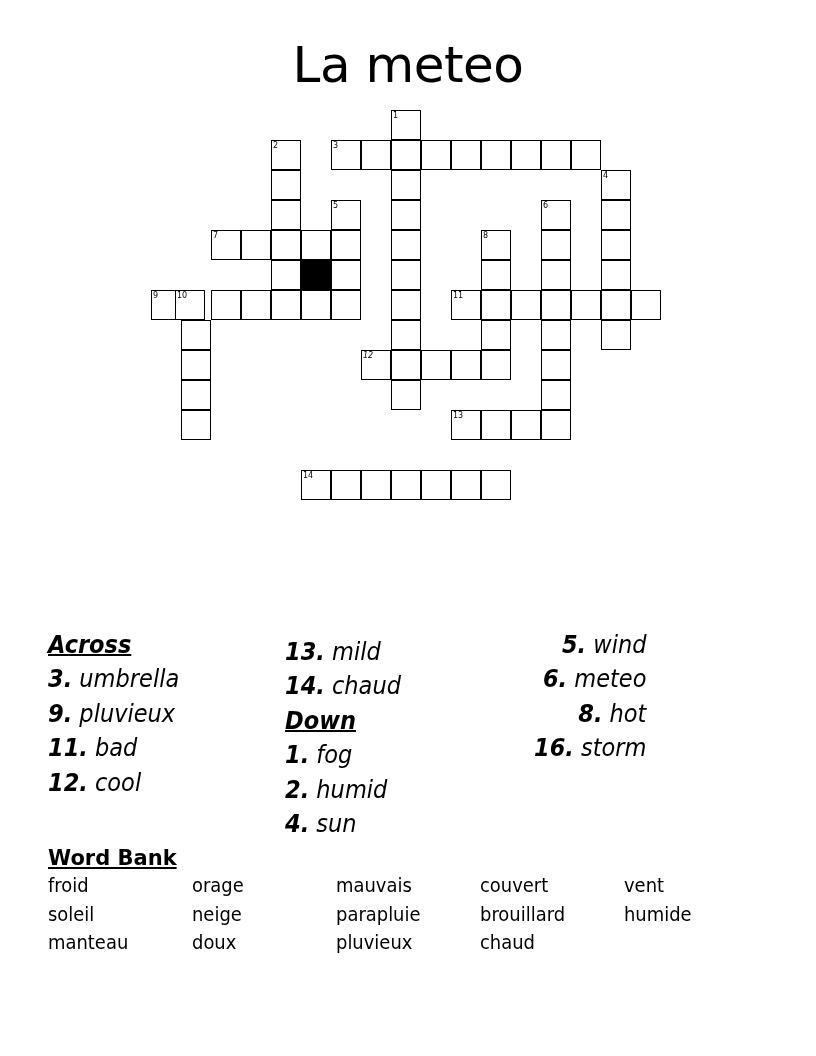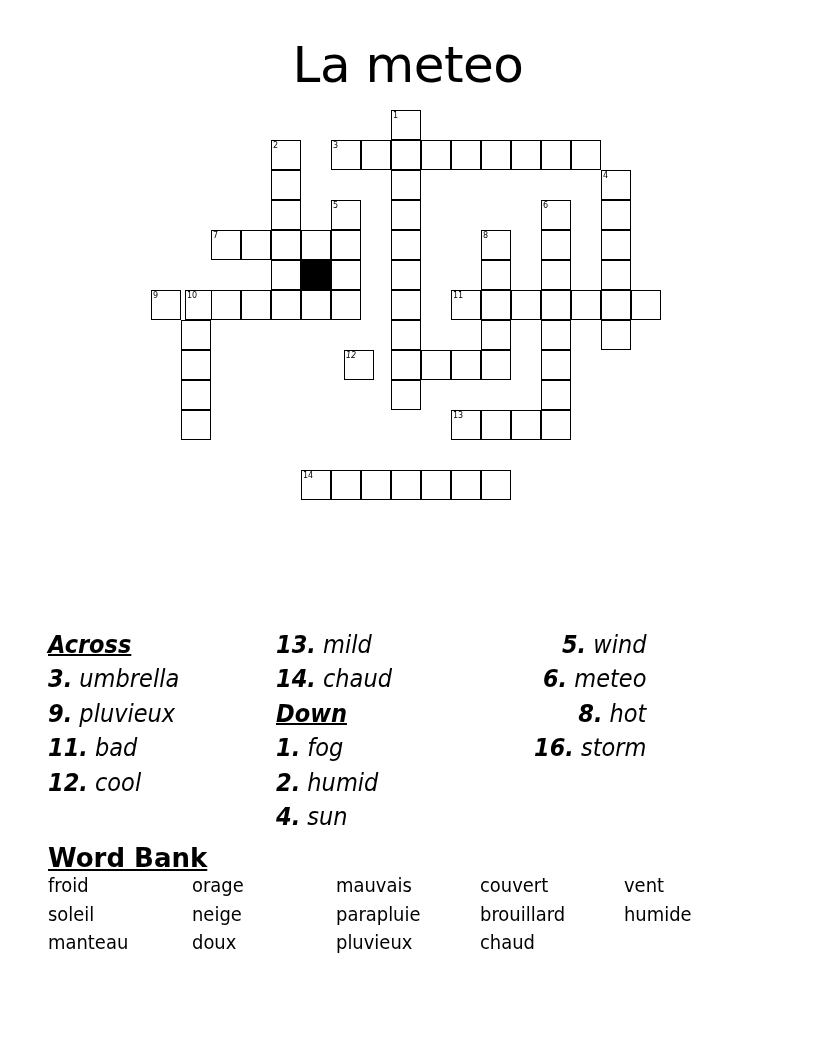--- a/index.html
+++ b/index.html
@@ -29,21 +29,21 @@
     }
     .clue-col { position: absolute; top: 0; font-style: italic; }
     .clue-line { white-space: nowrap; height: 34.4px; }
     .clue-heading { font-weight: bold; text-decoration: underline; text-decoration-thickness: 2px; }
     .clue-num { font-weight: bold; }
     .wordbank {
       position: absolute; top: 843px; left: 48px; width: 720px;
       font-size: 19.5px; line-height: 28.6px;
       font-family: "Liberation Sans Narrow", "DejaVu Sans", sans-serif;
     }
-    .wb-title { font-weight: bold; text-decoration: underline; font-size: 26px; line-height: 30px; height: 29px; }
+    .wb-title { font-weight: bold; text-decoration: underline; font-size: 21px; line-height: 30px; height: 29px; }
     .wb-grid { position: relative; height: 90px; }
     .wb-word { position: absolute; white-space: nowrap; transform: scaleX(0.92); transform-origin: left; }
   </style>
 </head>
 <body>
 
 <div class="title">La meteo</div>
 
 <div class="grid" id="grid">
     <div class="cell" style="left: 392px; top: 111px;">
@@ -108,37 +108,37 @@
     <div class="cell" style="left: 482px; top: 231px;">
       <span class="num">8</span>
     </div>
     <div class="cell" style="left: 482px; top: 261px;"></div>
     <div class="cell" style="left: 482px; top: 291px;"></div>
     <div class="cell" style="left: 482px; top: 321px;"></div>
     <div class="cell" style="left: 482px; top: 351px;"></div>
     <div class="cell" style="left: 152px; top: 291px;">
       <span class="num">9</span>
     </div>
-    <div class="cell" style="left: 186px; top: 291px;">
+    <div class="cell" style="left: 176px; top: 291px;">
       <span class="num">10</span>
     </div>
     <div class="cell" style="left: 212px; top: 291px;"></div>
     <div class="cell" style="left: 242px; top: 291px;"></div>
     <div class="cell" style="left: 302px; top: 291px;"></div>
     <div class="cell" style="left: 182px; top: 321px;"></div>
     <div class="cell" style="left: 182px; top: 351px;"></div>
     <div class="cell" style="left: 182px; top: 381px;"></div>
     <div class="cell" style="left: 182px; top: 411px;"></div>
     <div class="cell" style="left: 452px; top: 291px;">
       <span class="num">11</span>
     </div>
     <div class="cell" style="left: 512px; top: 291px;"></div>
     <div class="cell" style="left: 572px; top: 291px;"></div>
     <div class="cell" style="left: 632px; top: 291px;"></div>
-    <div class="cell" style="left: 345px; top: 351px; font-style: italic;">
+    <div class="cell" style="left: 362px; top: 351px; font-style: italic;">
       <span class="num">12</span>
     </div>
     <div class="cell" style="left: 422px; top: 351px;"></div>
     <div class="cell" style="left: 452px; top: 351px;"></div>
     <div class="cell" style="left: 452px; top: 411px;">
       <span class="num">13</span>
     </div>
     <div class="cell" style="left: 482px; top: 411px;"></div>
     <div class="cell" style="left: 512px; top: 411px;"></div>
     <div class="cell" style="left: 302px; top: 471px; text-align: center;">
@@ -154,21 +154,21 @@
   </div>
 
 <div class="clues">
   <div class="clue-col" style="left:48px;">
     <div class="clue-line clue-heading">Across</div>
     <div class="clue-line"><span class="clue-num">3.</span> <span>umbrella</span></div>
     <div class="clue-line"><span class="clue-num">9.</span> <span>pluvieux</span></div>
     <div class="clue-line"><span class="clue-num">11.</span> <span>bad</span></div>
     <div class="clue-line"><span class="clue-num">12.</span> <span>cool</span></div>
   </div>
-  <div class="clue-col" style="left:276px;">
+  <div class="clue-col" style="left:285px;margin-top:7px;">
     <div class="clue-line"><span class="clue-num">13.</span> <span>mild</span></div>
     <div class="clue-line"><span class="clue-num">14.</span> <span>chaud</span></div>
     <div class="clue-line clue-heading">Down</div>
     <div class="clue-line"><span class="clue-num">1.</span> <span>fog</span></div>
     <div class="clue-line"><span class="clue-num">2.</span> <span>humid</span></div>
     <div class="clue-line"><span class="clue-num">4.</span> <span>sun</span></div>
   </div>
   <div class="clue-col" style="left:534px;text-align:right;">
     <div class="clue-line"><span class="clue-num">5.</span> <span>wind</span></div>
     <div class="clue-line"><span class="clue-num">6.</span> <span>meteo</span></div>

